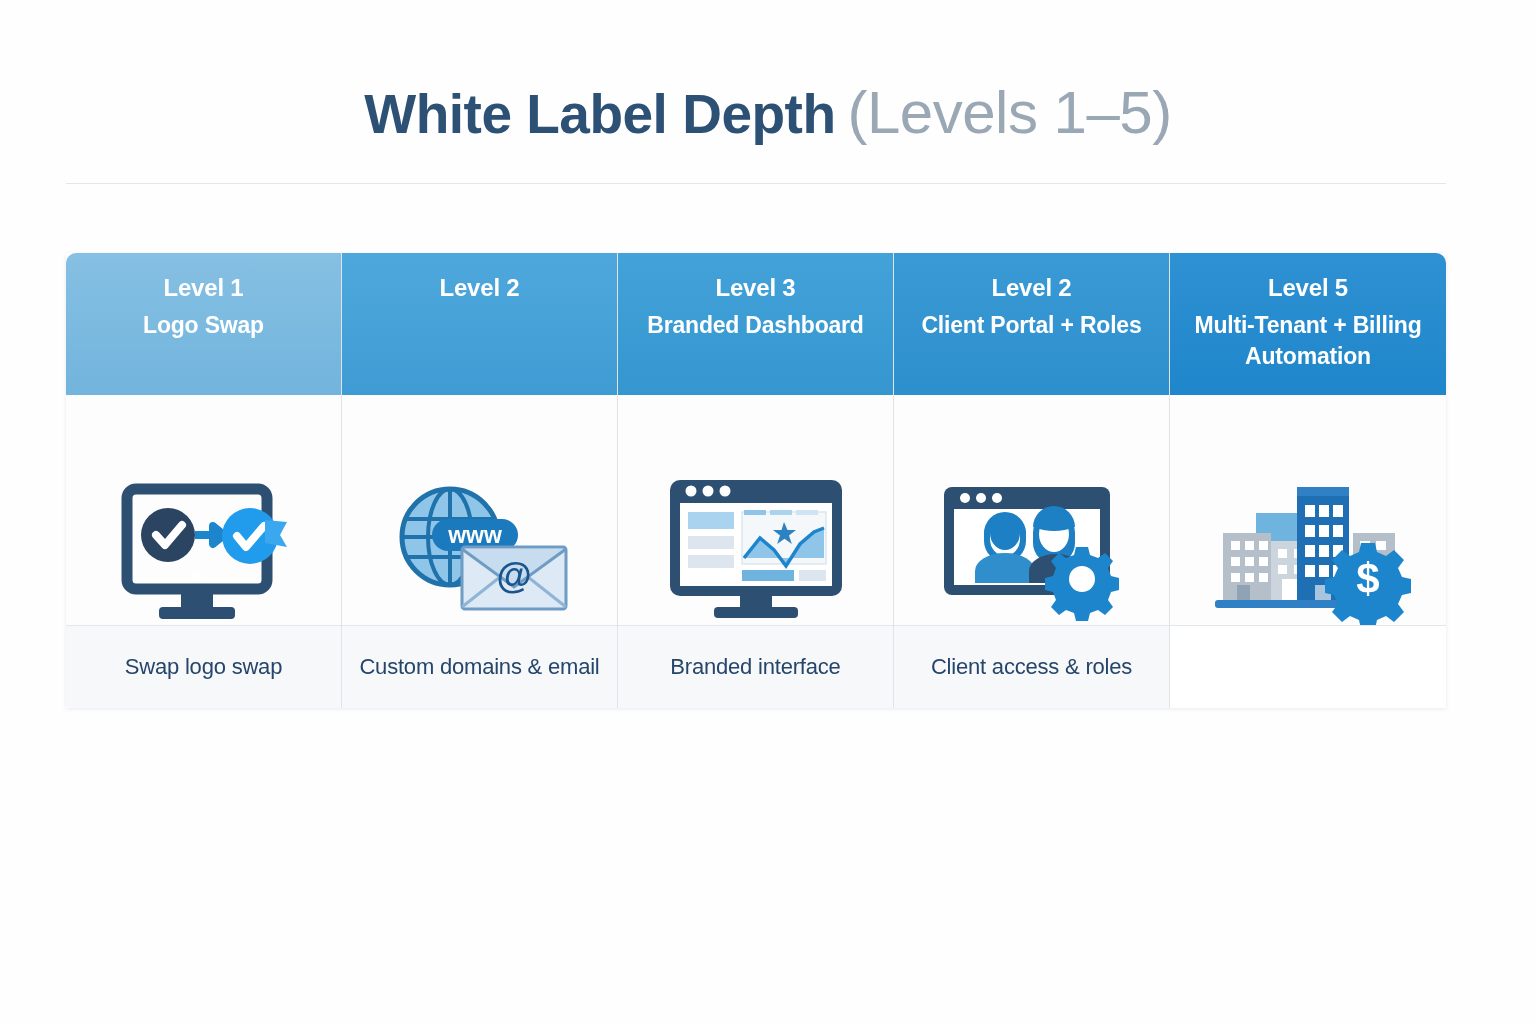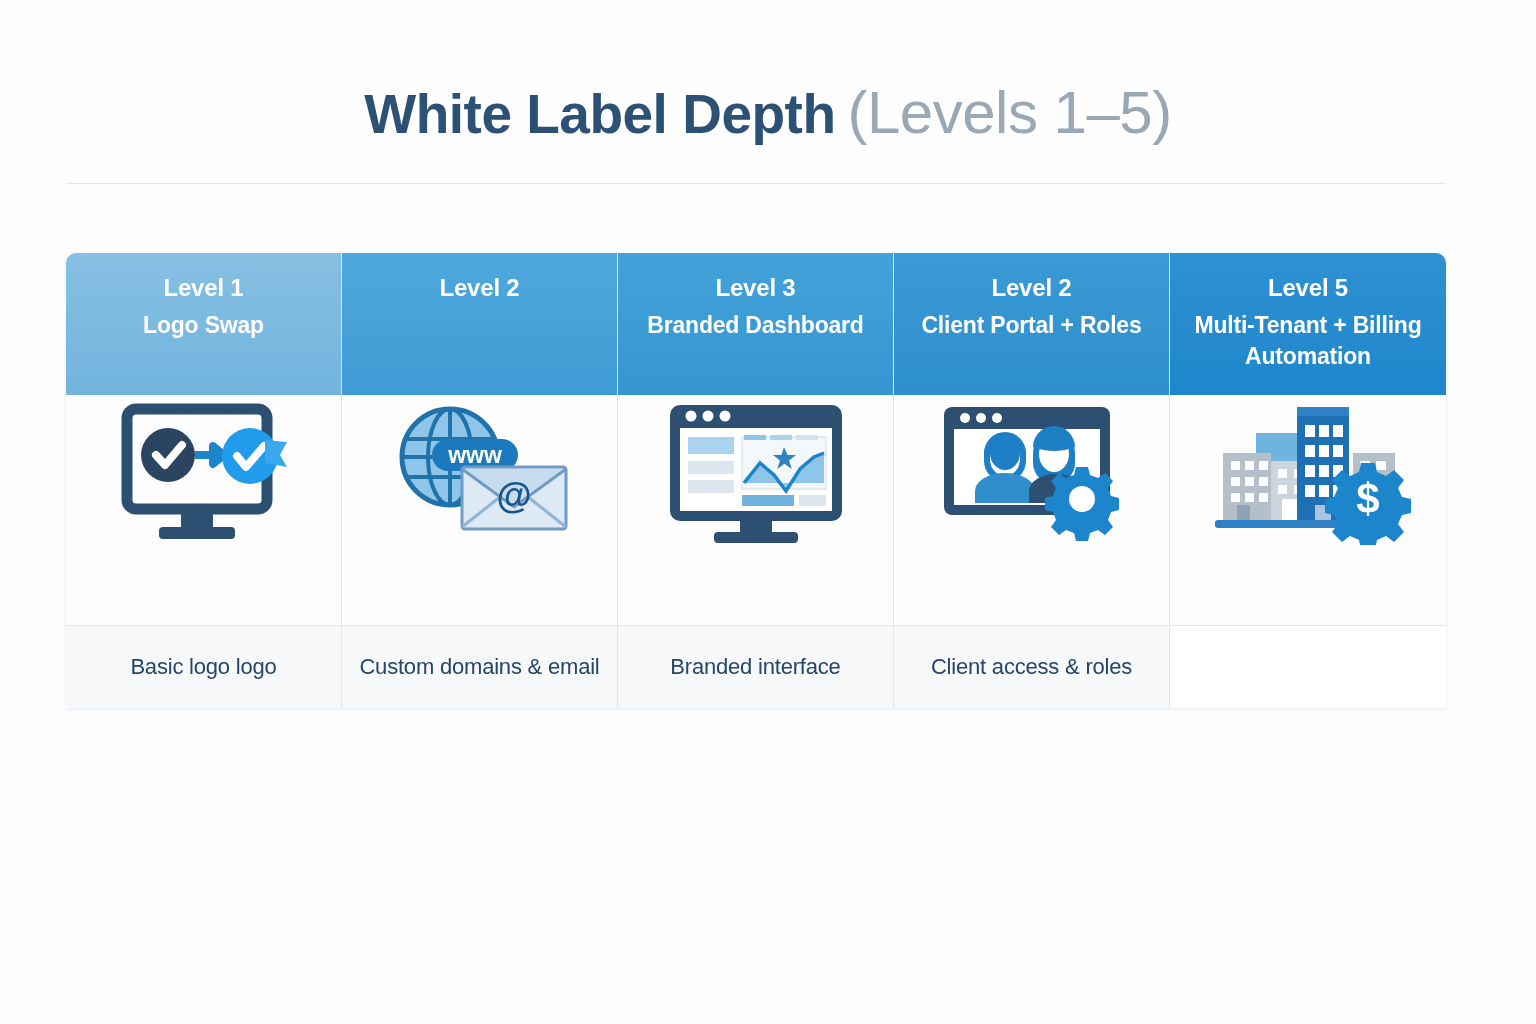--- a/index.html
+++ b/index.html
@@ -100,21 +100,21 @@
     margin-top: 9px;
     letter-spacing: -0.2px;
     max-width: 265px;
   }
 
   .icon-cell {
     height: 231px;
     background: #fdfdfe;
     border-bottom: 1px solid #e2e7ed;
     display: flex;
-    align-items: flex-start;
+    align-items: flex-end;
     justify-content: center;
     box-sizing: border-box;
   }
   .caption-cell {
     height: 82px;
     background: #f6f8fa;
     display: flex;
     align-items: center;
     justify-content: center;
     box-sizing: border-box;
@@ -159,21 +159,21 @@
             <path d="M86 60 h24 M104 51 l11 9 l-11 9 z" stroke="#1d85cc" stroke-width="8" fill="#1d85cc" stroke-linejoin="round"></path>
 
             <circle cx="141" cy="61" r="28" fill="#219bec"></circle>
             <path d="M128 61 l9 11 l18 -21" fill="none" stroke="#ffffff" stroke-width="8" stroke-linecap="round" stroke-linejoin="round"></path>
 
             <path d="M156 45 l22 2 l-7 13 l7 12 l-22 -4 z" fill="#3ba7ee"></path>
           </svg>
         </span>
       </div>
       <div class="caption-cell">
-        <span class="caption-text">Basic logo logo</span>
+        <span class="caption-text">Swap logo swap</span>
       </div>
     </div>
 
     <div class="col">
       <div class="hdr" style="background:linear-gradient(180deg,#4ea8dd 0%,#3f9bd3 100%);">
         <div class="hdr-level">Level 2</div>
       </div>
       <div class="icon-cell">
         <span>
           <svg width="200" height="150" viewBox="0 0 200 150">

